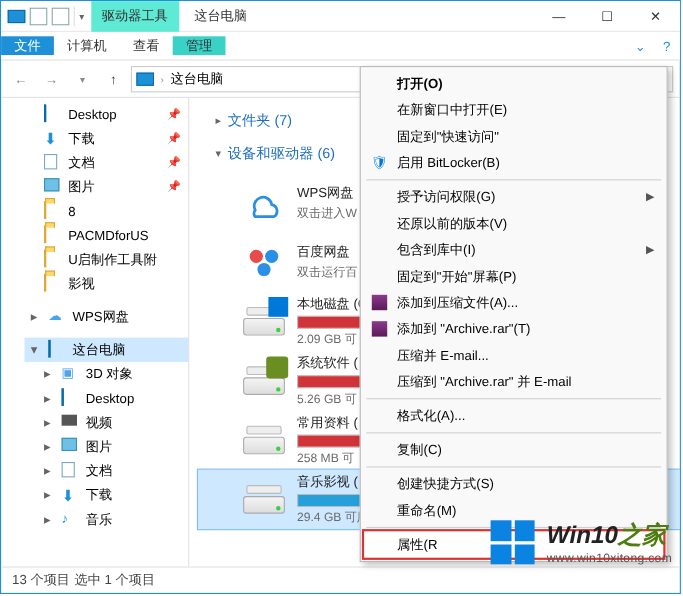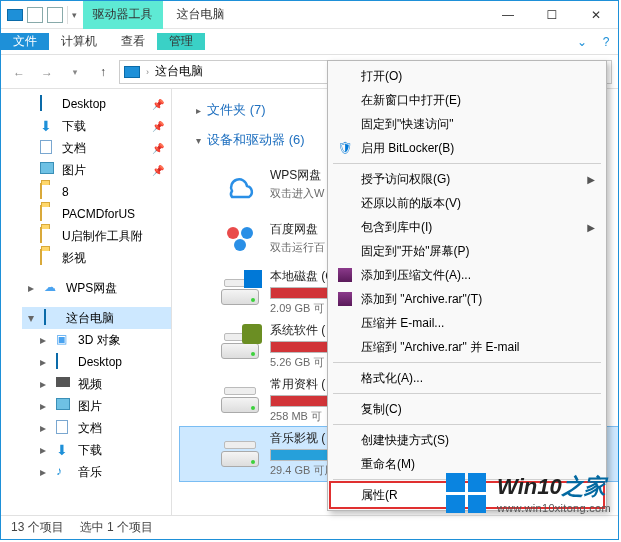--- a/index.html
+++ b/index.html
@@ -61,34 +61,34 @@
 .driveicon .bot { position: absolute; left: 0; right: 0; bottom: 0; height: 16px; background: linear-gradient(#f4f4f4,#ddd); border: 1px solid #aaa; border-radius: 3px; }
 .driveicon .led { position: absolute; right: 4px; bottom: 3px; width: 4px; height: 4px; background: #3cd13c; border-radius: 50%; }
 
 
 .ctxmenu { position: absolute; left: 327px; top: 60px; width: 280px; background: #f9f9f9; border: 1px solid #b8b8b8; box-shadow: 3px 3px 6px rgba(0,0,0,0.25); padding: 3px; z-index: 50; }
 .ctxmenu .mi { display: flex; align-items: center; height: 24px; padding: 0 20px 0 30px; position: relative; }
 .ctxmenu .mi.highlight { background: #fff; outline: 2px solid #e03030; }
 .ctxmenu .mi .arrow { position: absolute; right: 8px; font-size: 10px; color: #555; }
 .ctxmenu .mi .micon { position: absolute; left: 6px; width: 16px; height: 16px; display: flex; align-items: center; justify-content: center; }
 .ctxmenu .sep { height: 1px; background: #d0d0d0; margin: 3px 2px; }
-.ctxmenu .mi b { font-weight: 400; text-align: center; }
-
-
-.status { height: 24px; border-top: 1px solid #e1e1e1; display: flex; align-items: center; padding: 0 10px; gap: 16px; color: #444; font-size: 12px; }
+.ctxmenu .mi b { font-weight: 700; text-align: center; }
+
+
+.status { height: 24px; border-top: 1px solid #e1e1e1; display: flex; align-items: center; padding: 0 10px; gap: 4px; color: #444; font-size: 12px; }
 
 
 .watermark { position: absolute; right: 10px; bottom: 26px; display: flex; align-items: center; gap: 8px; z-index: 100; }
 .watermark .wlogo { width: 46px; height: 46px; background:
   linear-gradient(#0078d7,#0078d7); display: grid; grid-template: 1fr 1fr / 1fr 1fr; gap: 3px; padding: 3px; }
 .watermark .wlogo div { background: #0078d7; }
 .watermark .wlogo { background: transparent; }
 .watermark .wlogo div { background: #0a84e0; }
 .watermark .wtxt .l1 { font-size: 22px; font-weight: 700; color: #222; font-style: italic; }
-.watermark .wtxt .l1 .z { color: #0369a1; }
+.watermark .wtxt .l1 .z { color: #4d7c0f; }
 .watermark .wtxt .l2 { font-size: 11px; color: #555; letter-spacing: 0.3px; }
 
 
 .foldericon { width: 16px; height: 12px; background: #ffd76a; border: 1px solid #d9a93a; position: relative; }
 .foldericon::before { content: ''; position: absolute; left: 0; top: -4px; width: 7px; height: 4px; background: #ffd76a; border: 1px solid #d9a93a; border-bottom: none; }
 
 
 .monitor { width:16px; height:12px; background:#1e90d8; border:1px solid #0a6aa8; }
 .arrowdn { color:#1e90d8; font-size:14px; }
 </style>

